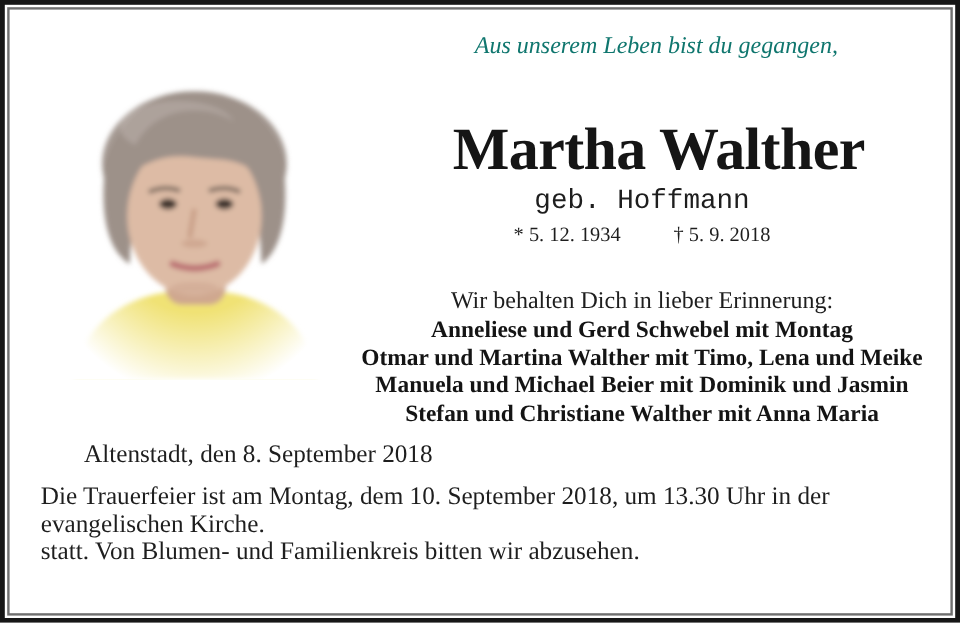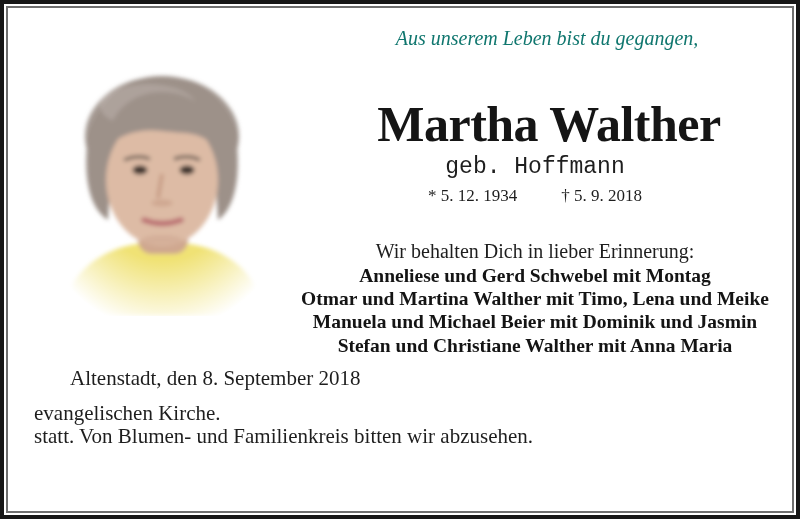--- a/index.html
+++ b/index.html
@@ -93,15 +93,16 @@
     <div>Anneliese und Gerd Schwebel mit Montag</div>
     <div>Otmar und Martina Walther mit Timo, Lena und Meike</div>
     <div>Manuela und Michael Beier mit Dominik und Jasmin</div>
     <div>Stefan und Christiane Walther mit Anna Maria</div>
   </div>
 </div>
 
 <div class="dateline">Altenstadt, den 8. September 2018</div>
 
 <div class="announcement">
+  <div>Die Trauerfeier ist am Montag, dem 10. September 2018, um 13.30 Uhr in der</div>
   <div>evangelischen Kirche.</div>
   <div>statt. Von Blumen- und Familienkreis bitten wir abzusehen.</div>
 </div>
 
 </body></html>

